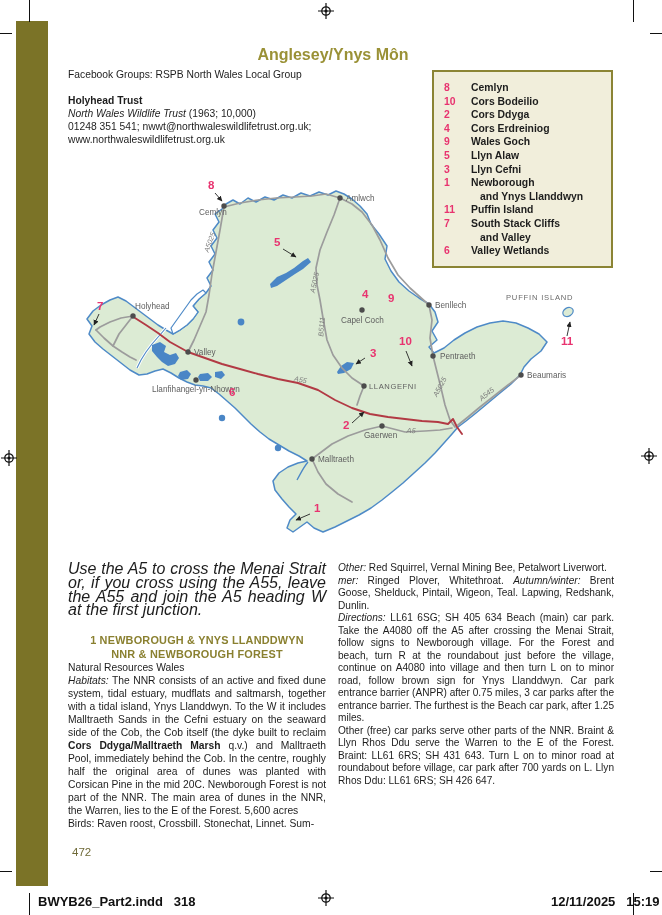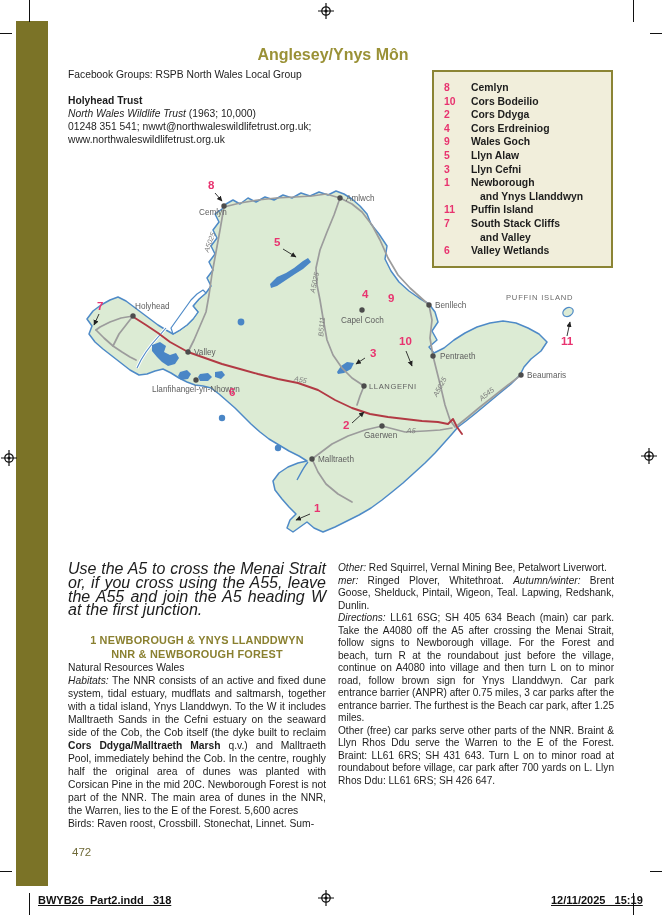--- a/index.html
+++ b/index.html
@@ -3,21 +3,21 @@
 <meta charset="utf-8">
 <style>
   html,body{margin:0;padding:0;}
   body{width:662px;height:915px;position:relative;background:#ffffff;overflow:hidden;
        font-family:"Liberation Sans",sans-serif;color:#1d1d1d;}
   .abs{position:absolute;}
   
   .bleed-strip{left:16px;top:21px;width:32px;height:865px;background:#7b7327;}
   .cropline{background:#111;}
   .regmark{width:16px;height:16px;}
-  .footer-text{font-size:11px;font-weight:600;color:#111;white-space:pre;text-decoration:underline;}
+  .footer-text{font-size:13px;font-weight:600;color:#111;white-space:pre;}
   
   .page-title{left:68px;top:46px;width:530px;text-align:center;font-size:16px;
               font-weight:bold;color:#9a9136;}
   .bodytext{font-size:10.3px;line-height:13px;}
   .top-line{left:68px;top:68px;width:360px;}
   .trust-block{left:68px;top:94px;width:360px;}
   .trust-block div{margin:0;}
   
   .legend{left:432px;top:70px;width:181px;height:198px;background:#f1eedb;
           border:2px solid #8b8434;box-sizing:border-box;padding:9px 6px 0 10px;}

